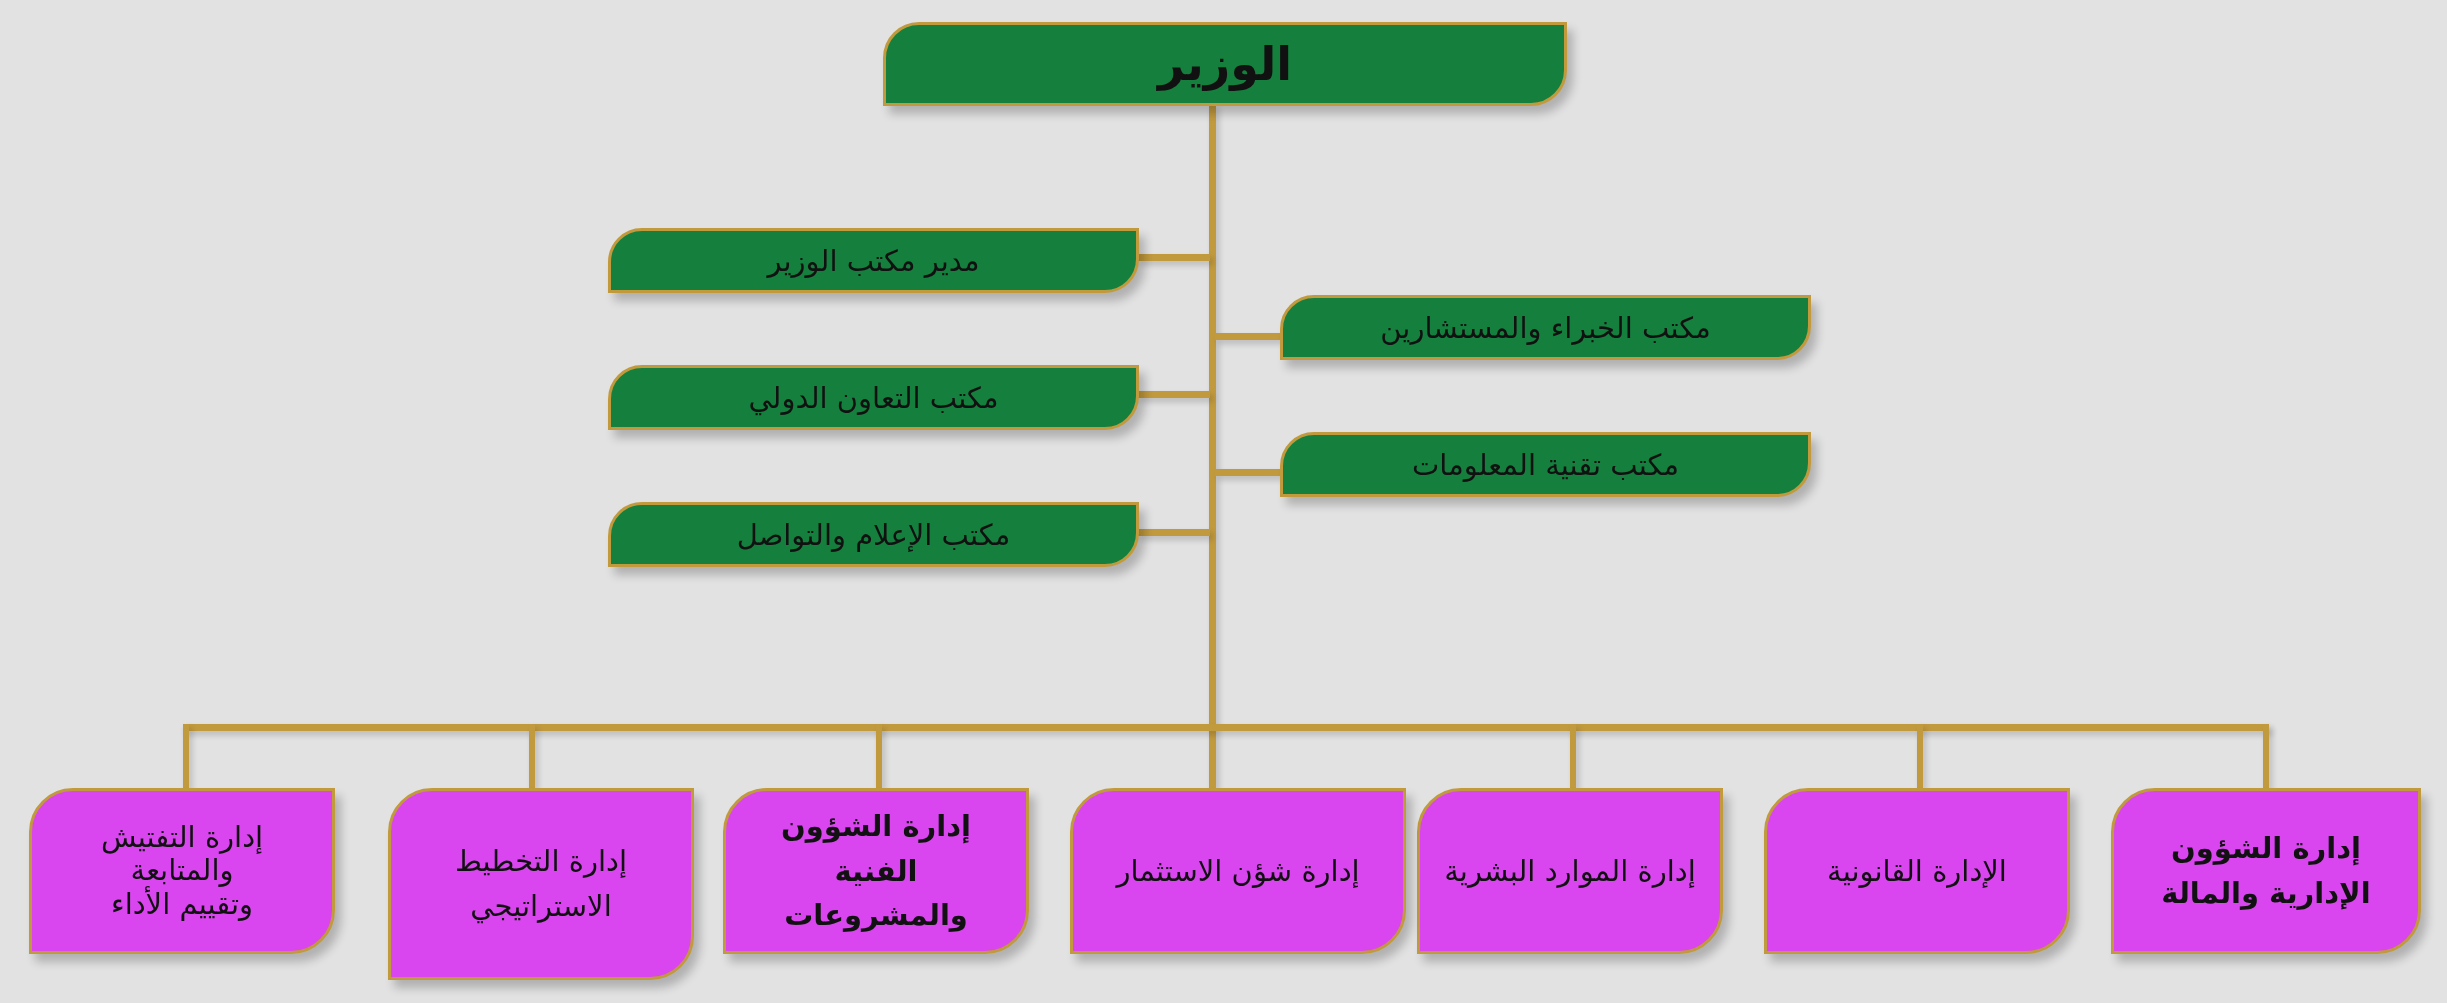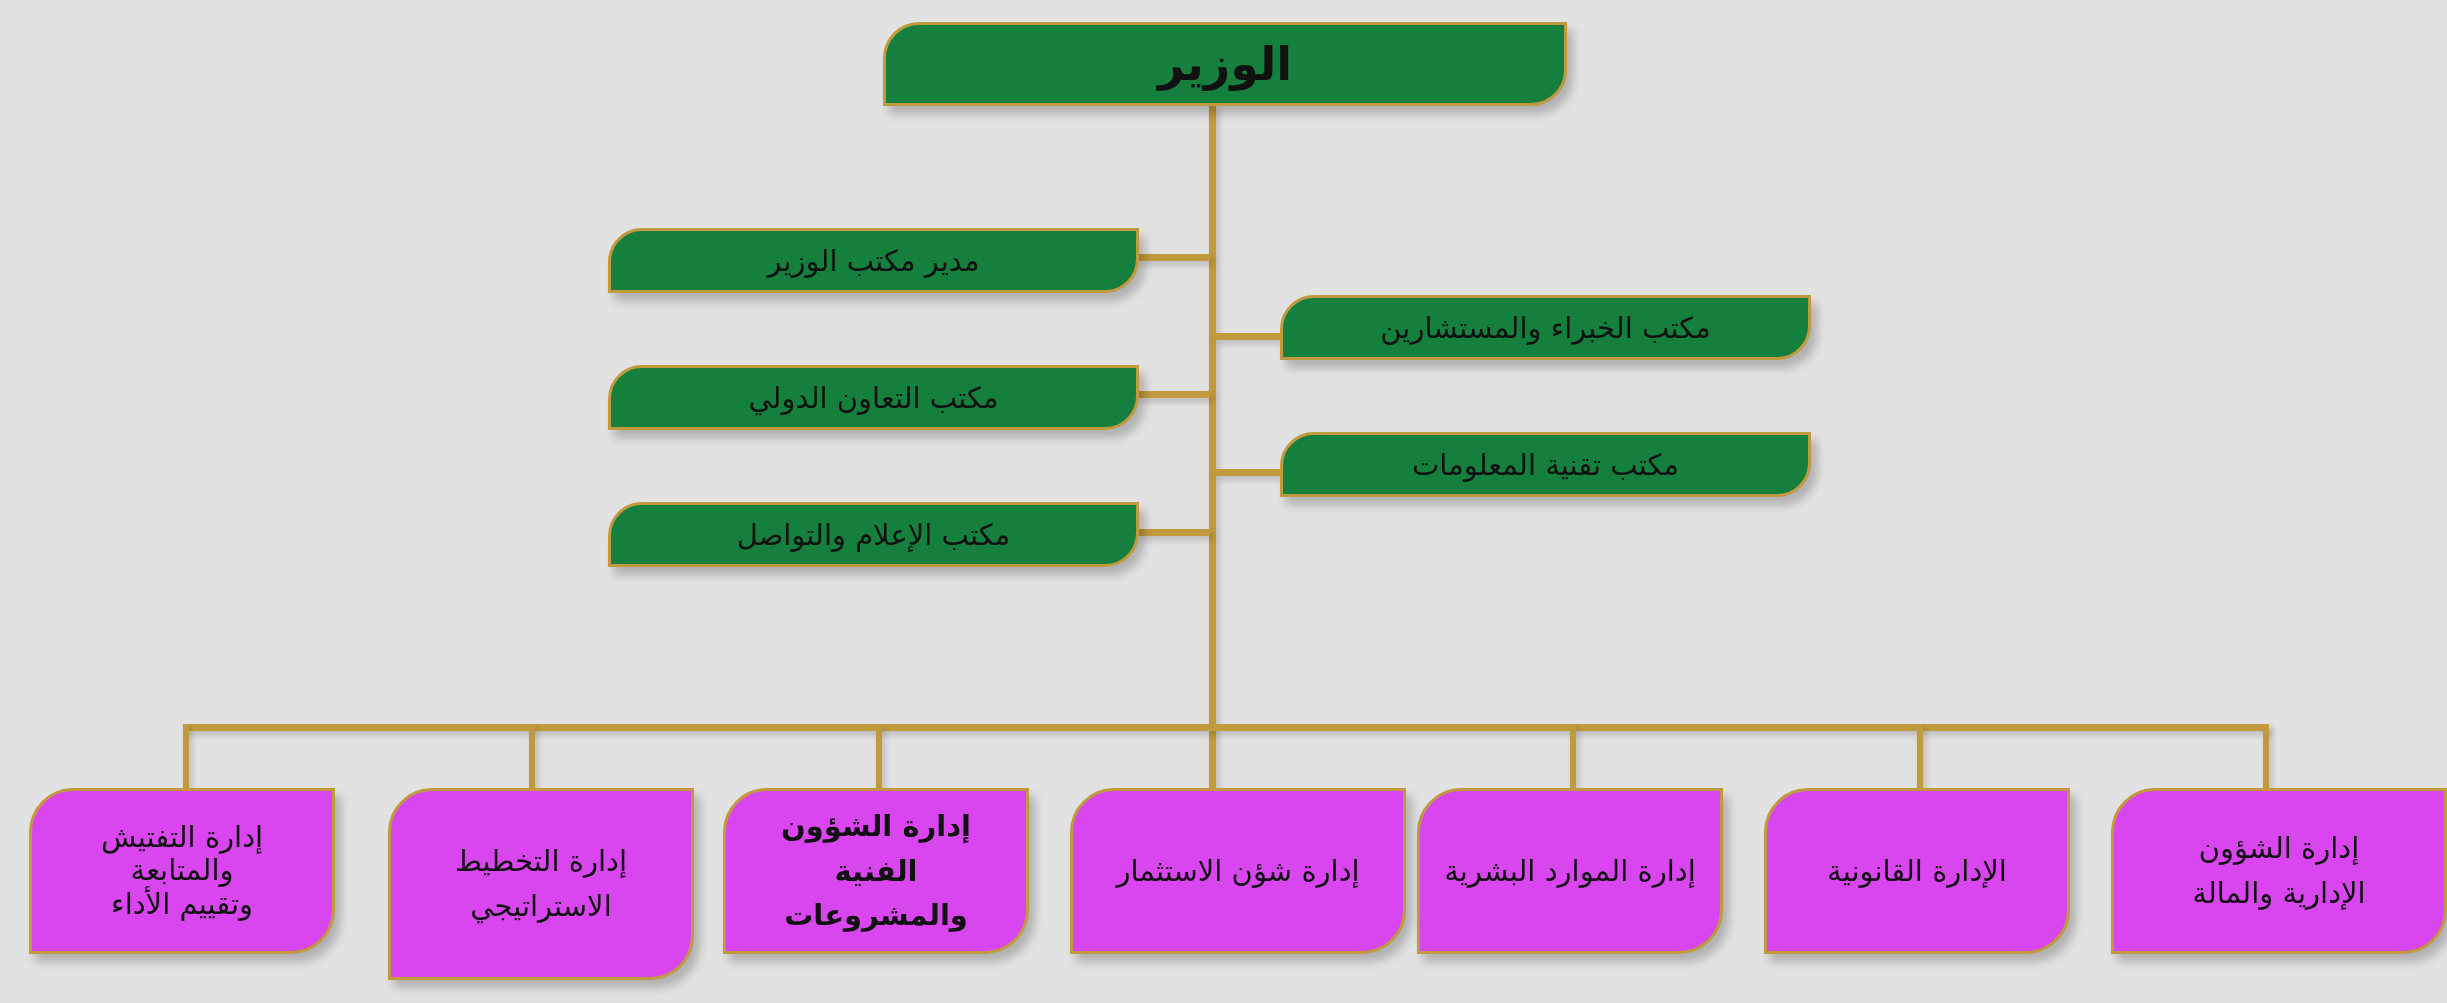--- a/index.html
+++ b/index.html
@@ -58,21 +58,21 @@
   <span>مكتب الإعلام والتواصل</span>
 </div>
 
 <div class="box side" style="left:1280px; top:295px; width:531px; height:65px;">
   <span>مكتب الخبراء والمستشارين</span>
 </div>
 <div class="box side" style="left:1280px; top:432px; width:531px; height:65px;">
   <span>مكتب تقنية المعلومات</span>
 </div>
 
-<div class="box dept" style="left:2111px; top:788px; width:336px; height:166px;">
+<div class="box dept" style="left:2111px; top:788px; width:310px; height:166px;font-weight:bold;">
   <span>إدارة الشؤون
 الإدارية والمالة</span>
 </div>
 <div class="box dept" style="left:1764px; top:788px; width:306px; height:166px;">
   <span>الإدارة القانونية</span>
 </div>
 <div class="box dept" style="left:1417px; top:788px; width:306px; height:166px;">
   <span>إدارة الموارد البشرية</span>
 </div>
 <div class="box dept" style="left:1070px; top:788px; width:336px; height:166px;">

